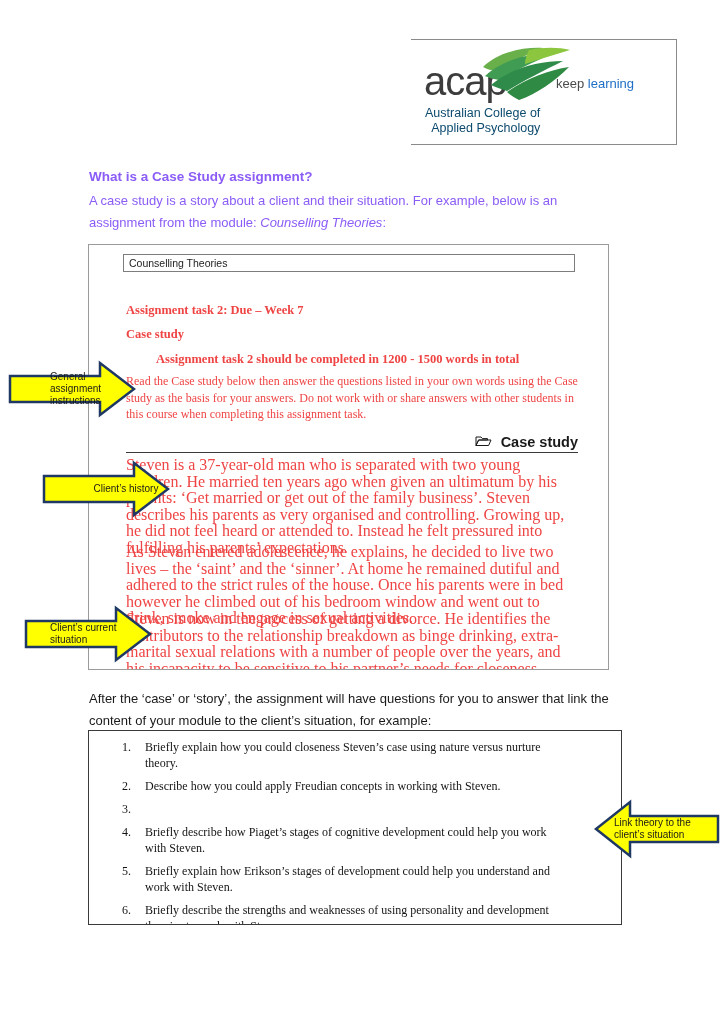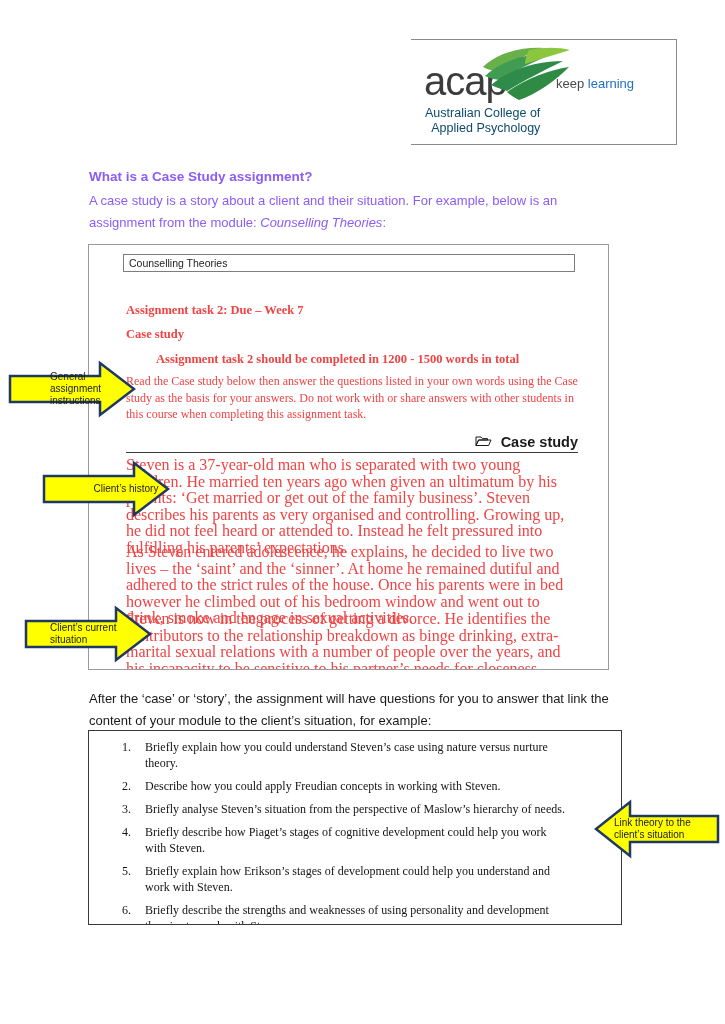--- a/index.html
+++ b/index.html
@@ -314,29 +314,28 @@
   </svg>
   <div class="ctext">Client’s current situation</div>
 </div>
 
 <div class="mid-para">After the ‘case’ or ‘story’, the assignment will have questions for you to answer that link the content of your module to the client’s situation, for example:</div>
 
 <div class="q-box">
   <div class="q-list">
     <div class="q-item">
       <div class="q-num">1.</div>
-      <div class="q-text">Briefly explain how you could understand Steven’s case using nature versus nurture theory.</div>
+      <div class="q-text">Briefly explain how you could closeness Steven’s case using nature versus nurture theory.</div>
     </div>
     <div class="q-item">
       <div class="q-num">2.</div>
       <div class="q-text">Describe how you could apply Freudian concepts in working with Steven.</div>
     </div>
     <div class="q-item">
       <div class="q-num">3.</div>
-      <div class="q-text">Briefly analyse Steven’s situation from the perspective of Maslow’s hierarchy of needs.</div>
     </div>
     <div class="q-item">
       <div class="q-num">4.</div>
       <div class="q-text">Briefly describe how Piaget’s stages of cognitive development could help you work with Steven.</div>
     </div>
     <div class="q-item">
       <div class="q-num">5.</div>
       <div class="q-text">Briefly explain how Erikson’s stages of development could help you understand and work with Steven.</div>
     </div>
     <div class="q-item">

